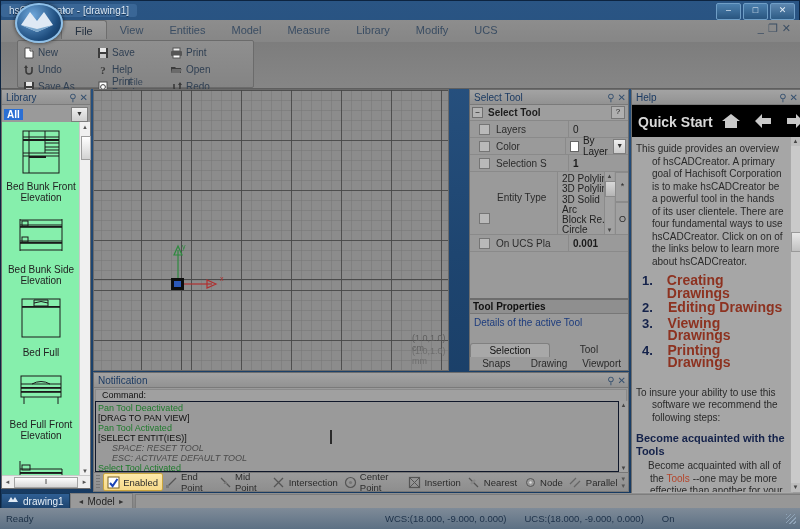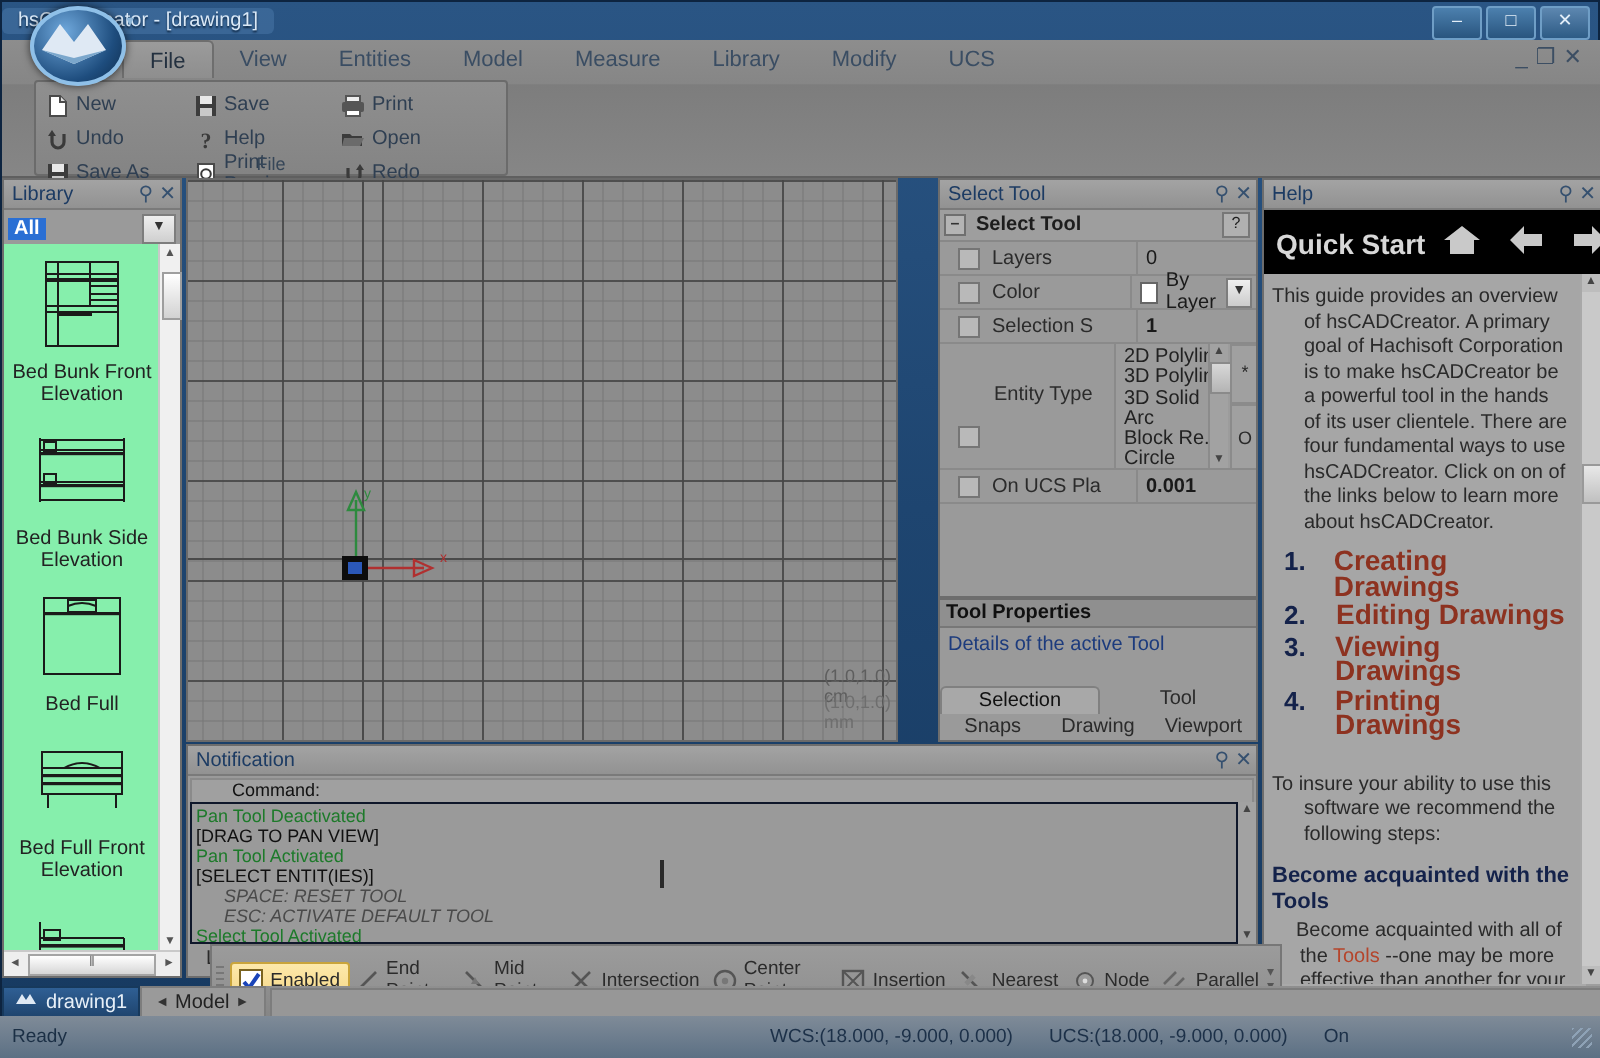--- a/index.html
+++ b/index.html
@@ -211,21 +211,21 @@
   .tp-tab{
     flex:1;text-align:center;font-size:10px;color:#2a2a2a;line-height:13px;height:13px;
   }
   .tp-tab.sel{background:#a8a8a8;border:1px solid #808080;border-bottom:none;
               border-radius:3px 3px 0 0;color:#111;}
 
   
   #notify{left:92px;top:371px;width:536px;height:117px;}
   .cmd-line{
     height:11px;background:#a0a0a0;border:1px solid #8a8a8a;margin:1px;
-    font-size:9px;color:#111;line-height:10px;padding-left:20px;
+    font-size:9px;color:#111;line-height:10px;padding-left:6px;
   }
   .note-body{
     position:absolute;left:1px;top:28px;right:9px;bottom:16px;
     background:#9a9a9a;border:1px solid #0f172a;overflow:hidden;
     font-size:9px;line-height:10px;padding:1px 2px;
   }
   .nl{white-space:pre;}
   .nl.green{color:#1d7a2a;}
   .nl.blk{color:#101010;}
   .nl.hint{color:#4a4a4a;font-style:italic;padding-left:14px;}
@@ -257,21 +257,21 @@
   .help-ind{padding-left:14px;text-indent:-2px;}
   .ilink{color:#b5452b;}
   .help-sb{position:absolute;right:0;top:47px;width:9px;bottom:14px;background:#c9c9c9;border-left:1px solid #a8a8a8;}
   .help-sb .a{height:9px;font-size:6px;text-align:center;line-height:9px;color:#444;background:#bdbdbd;}
   .help-sb .th{position:absolute;left:0;top:95px;width:9px;height:18px;
                background:linear-gradient(180deg,#e8e8e8,#c0c0c0);border:1px solid #999;}
   .help-hs{position:absolute;left:0;bottom:0;width:161px;height:13px;background:#c9c9c9;border-top:1px solid #aaa;}
 
   
   #snapbar{
-    position:absolute;left:104px;top:471px;width:536px;height:36px;
+    position:absolute;left:92px;top:471px;width:536px;height:20px;
     background:linear-gradient(180deg,#9b9b9b,#8e8e8e);border:1px solid #777;
     display:flex;align-items:center;box-sizing:border-box;
   }
   .grip{width:5px;height:14px;margin:0 3px 0 2px;
     background:repeating-linear-gradient(180deg,#777 0 1px,transparent 1px 3px);}
   .snap{display:flex;align-items:center;height:16px;padding:0 4px 0 2px;font-size:9.5px;color:#2b2b2b;}
   .snap .gi{width:14px;height:14px;margin-right:3px;display:flex;align-items:center;justify-content:center;}
   .snap.on{background:linear-gradient(180deg,#fde9ab,#f6d98a);border:1px solid #c9a43c;border-radius:2px;}
 
   

